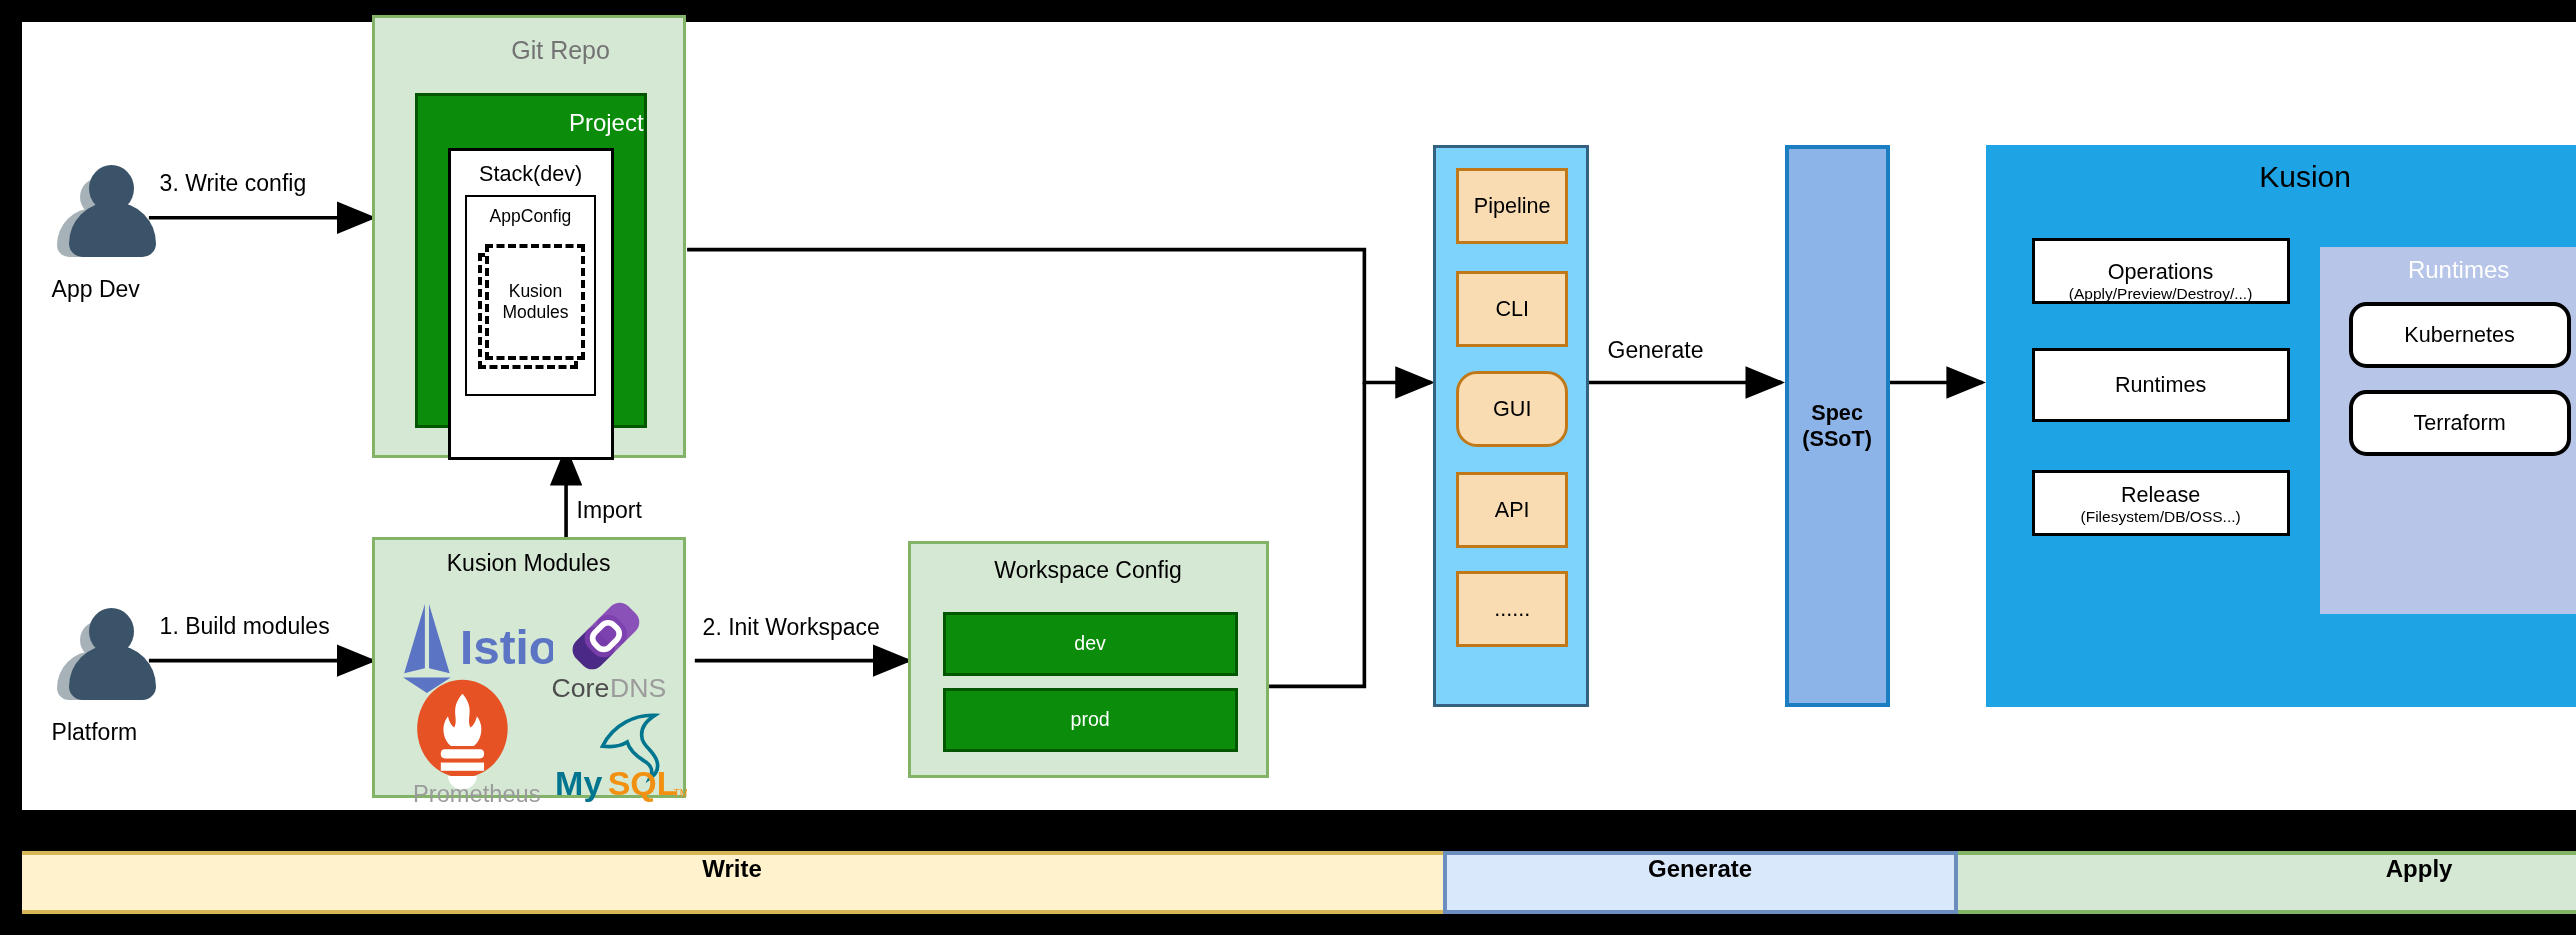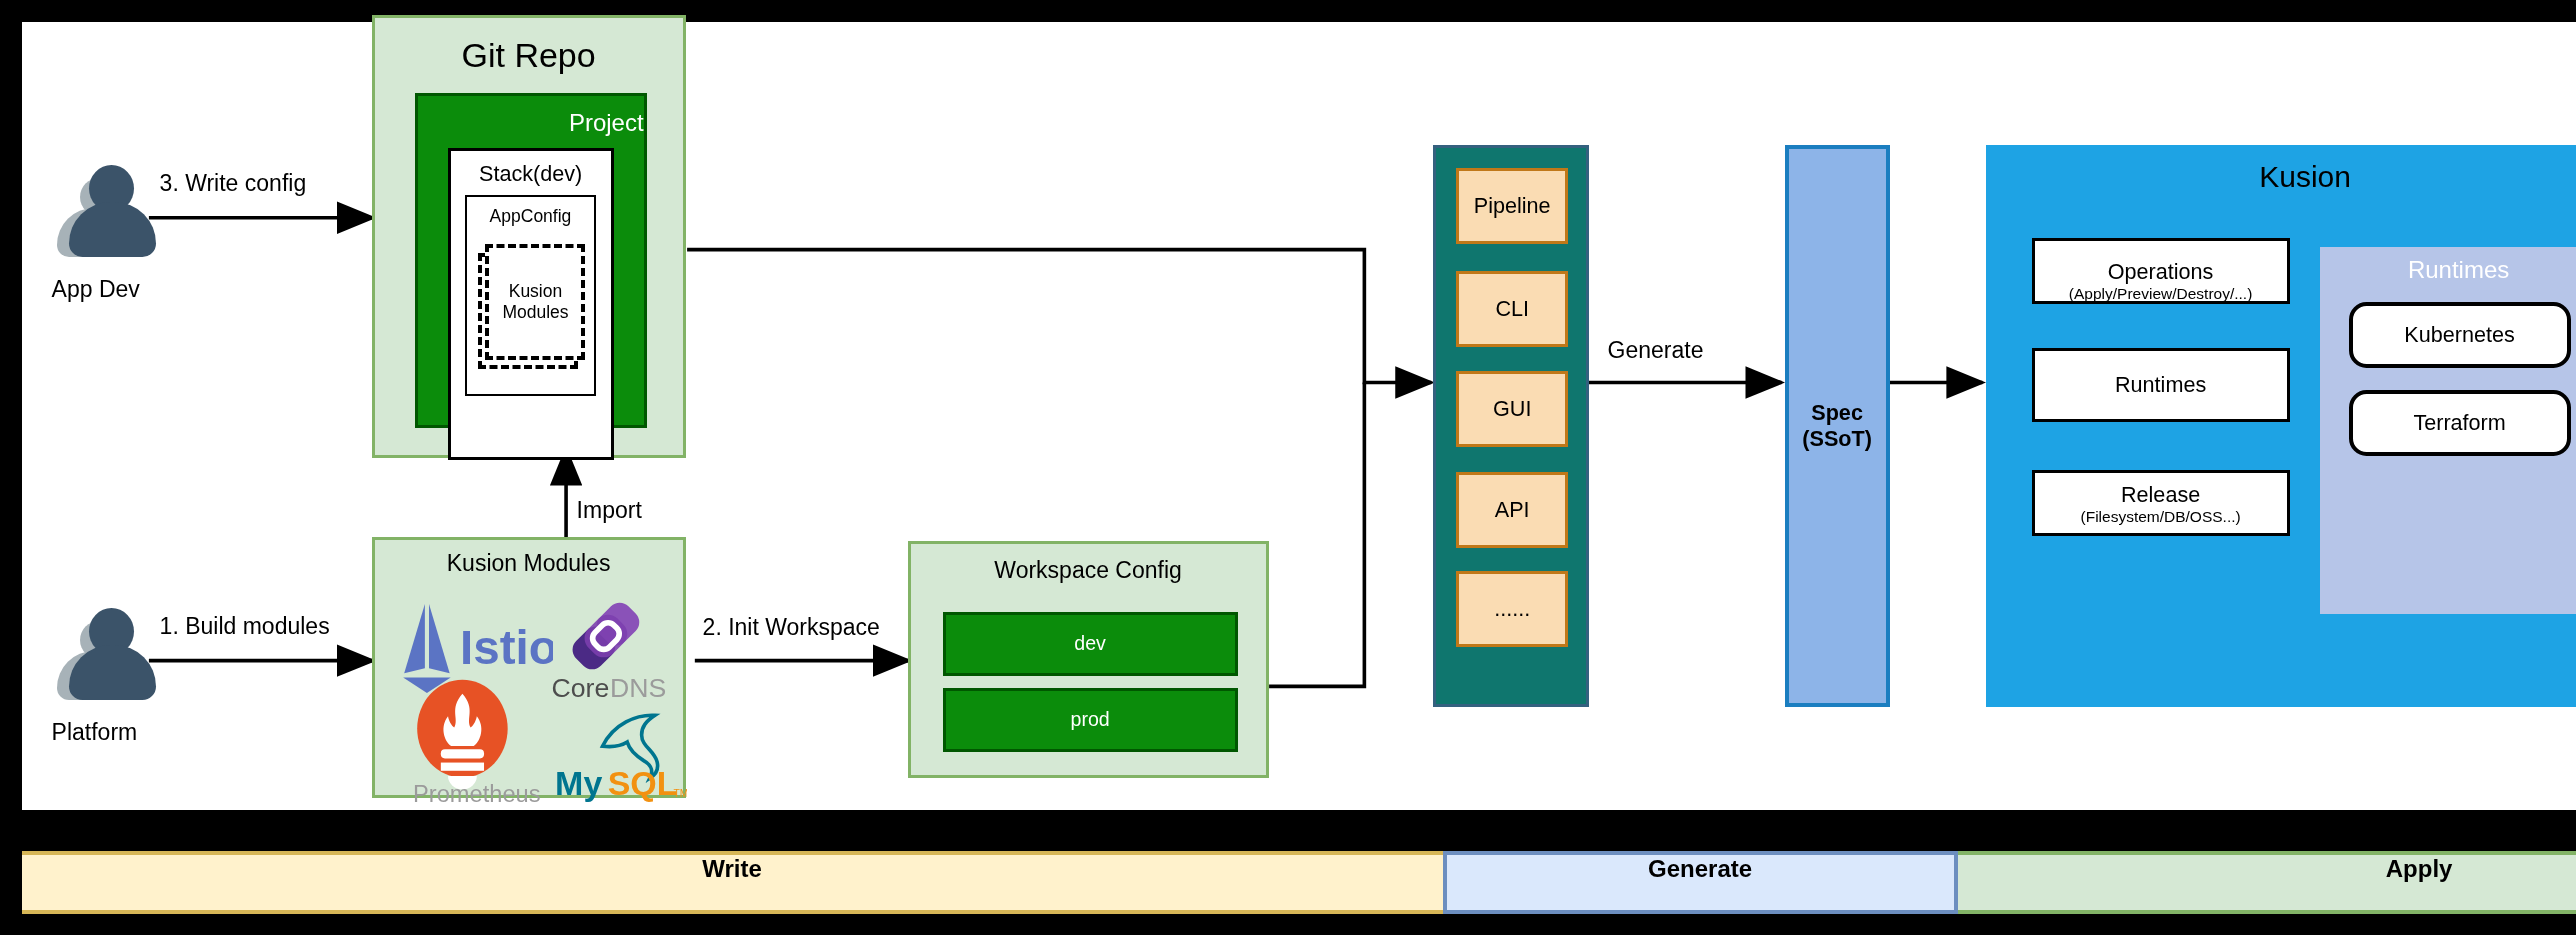--- a/index.html
+++ b/index.html
@@ -9,28 +9,28 @@
   .abs{position:absolute;box-sizing:border-box;}
   .ctr{display:flex;align-items:center;justify-content:center;text-align:center;}
   .col{display:flex;flex-direction:column;align-items:center;justify-content:center;text-align:center;}
 
   
   .lightgreen{background:#d5e8d4;border:3.1px solid #82b366;}
   .darkgreen{background:#0b8c0b;border:3.6px solid #005700;color:#fff;}
   .whitebox{background:#fff;border:3.6px solid #000;}
   .dashbox{background:transparent;border:4.1px dashed #000;}
   .orangebox{background:#fadcb3;border:3.1px solid #c07818;}
-  .greybluebox{background:#0f766e;border:3.6px solid #34617f;padding-left:28px;}
+  .greybluebox{background:#7dd3fc;border:3.6px solid #34617f;padding-left:28px;}
   .specbox{background:#8db4e8;border:4.1px solid #1b7ec0;}
   .kusionbox{background:#1ea3e4;}
   .runtimesbox{background:#b6c5e8;}
   .roundwhite{background:#fff;border:4.1px solid #000;border-radius:17.5px;}
 
   
-  .t-title{font-size:34px;color:#000000;}
+  .t-title{font-size:25px;color:#737373;margin-left:32px;}
   .t-title-sm{font-size:23px;color:#000;}
   .t-white-lg{font-size:24px;color:#fff;}
   .t-white{font-size:19.6px;color:#fff;}
   .t-med{font-size:21.6px;color:#000;}
   .t-small{font-size:17.5px;color:#000;}
   .t-tiny{font-size:15.5px;color:#000;}
   .t-label{font-size:23px;color:#000;}
   .t-bold{font-weight:bold;}
   svg.arrowlayer{position:absolute;left:0;top:0;width:2865px;height:788px;pointer-events:none;}
 
@@ -202,21 +202,21 @@
     </div>
   </div>
 
   <div class="abs greybluebox" style="left:1411px;top:123px;width:156px;height:562px;">
     <div class="abs orangebox ctr" style="left:20.6px;top:20.6px;width:112px;height:76px;">
       <span class="t-med">Pipeline</span>
     </div>
     <div class="abs orangebox ctr" style="left:20.6px;top:123px;width:112px;height:76px;">
       <span class="t-med">CLI</span>
     </div>
-    <div class="abs orangebox ctr" style="left:20.6px;top:223px;width:112px;height:76px;">
+    <div class="abs orangebox ctr" style="left:20.6px;top:223px;width:112px;height:76px;border-radius:21px;">
       <span class="t-med">GUI</span>
     </div>
     <div class="abs orangebox ctr" style="left:20.6px;top:324px;width:112px;height:76px;">
       <span class="t-med">API</span>
     </div>
     <div class="abs orangebox ctr" style="left:20.6px;top:423px;width:112px;height:76px;">
       <span class="t-med">......</span>
     </div>
   </div>
 

